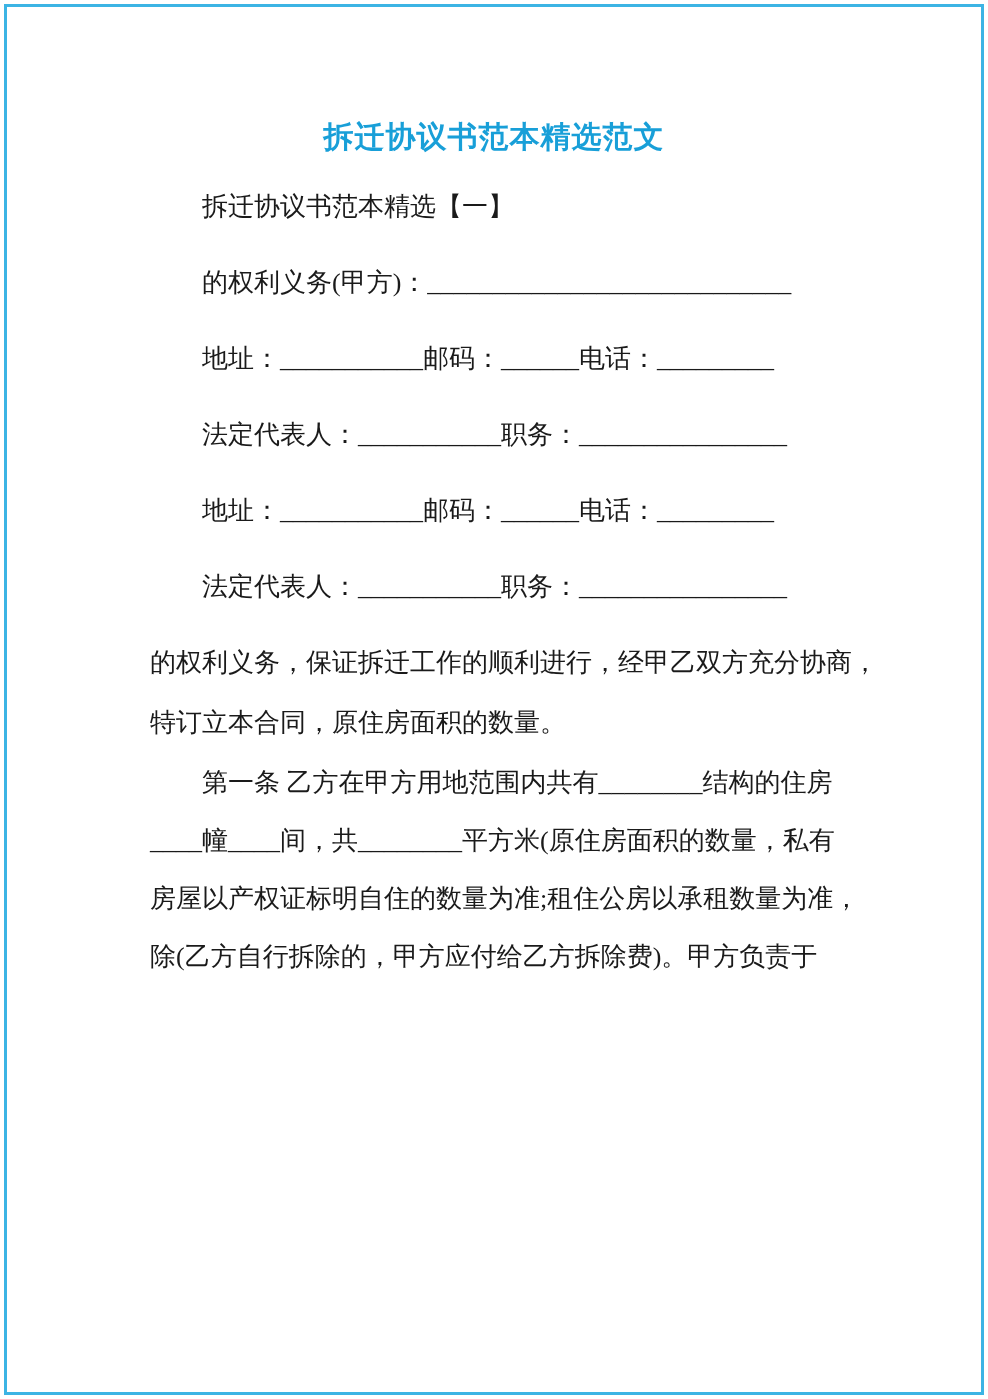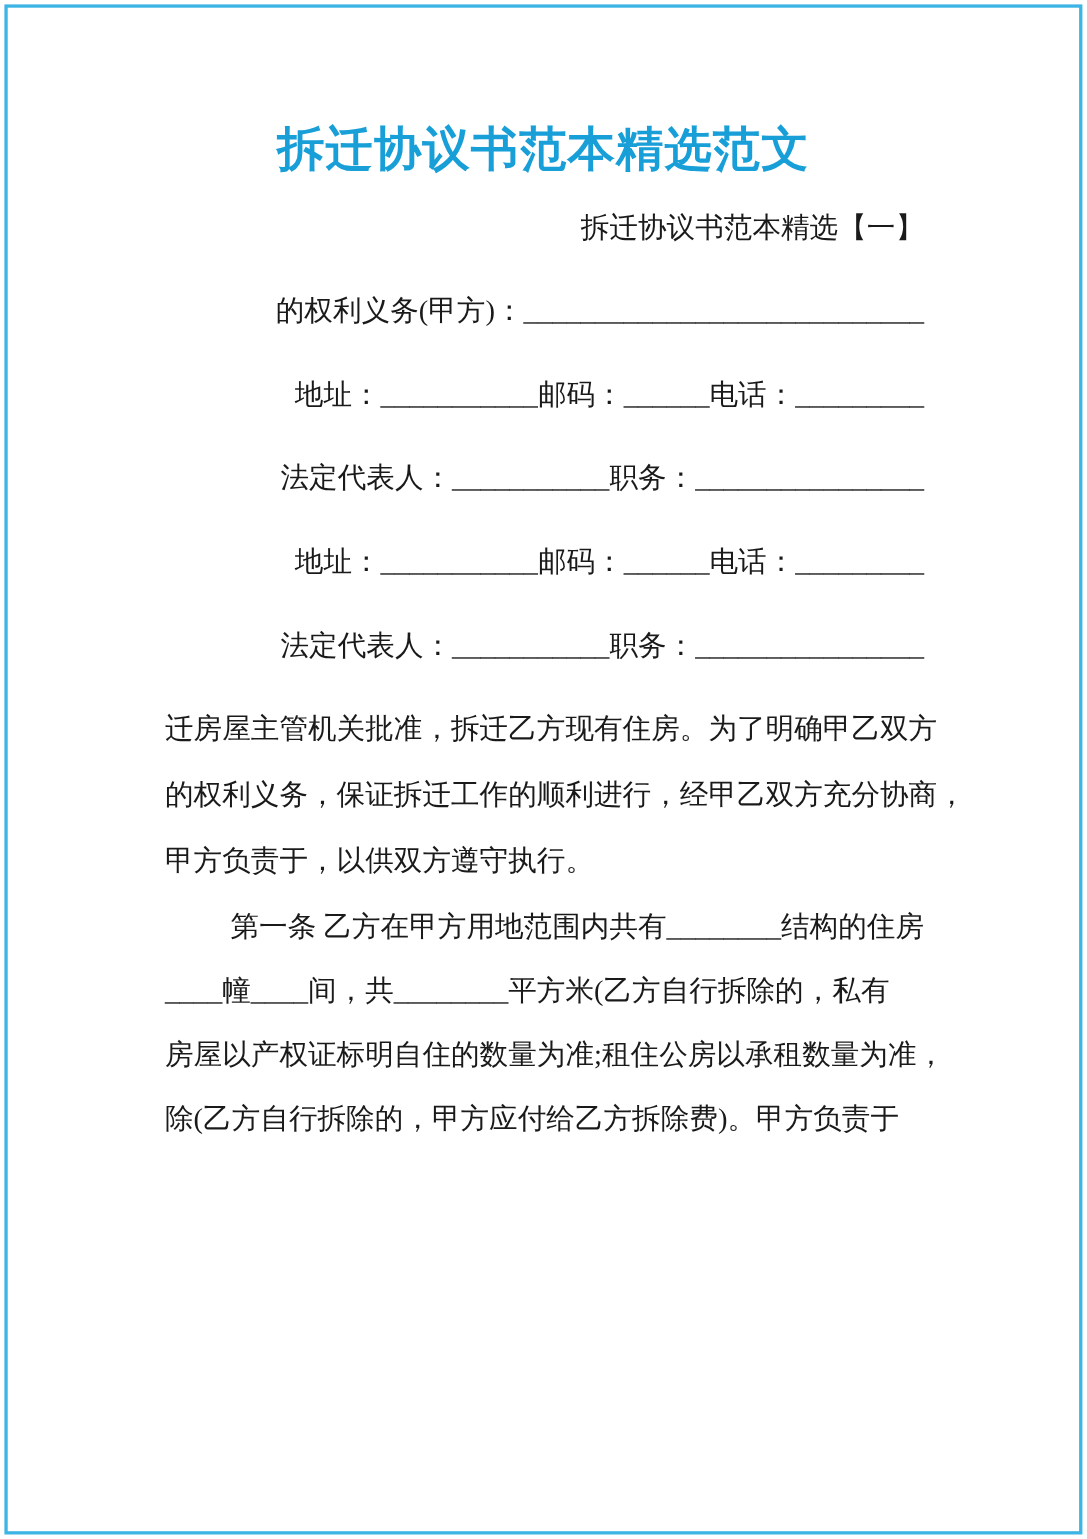--- a/index.html
+++ b/index.html
@@ -17,38 +17,37 @@
   }
   .page-border {
     position: absolute;
     inset: 4px;
     border: 3px solid #3cb4e4;
     pointer-events: none;
   }
   .title {
     margin: 112px 0 0 0;
     text-align: center;
-    font-size: 43px;
+    font-size: 30px;
     line-height: 50px;
     font-weight: bold;
     color: #189fd8;
     letter-spacing: 1px;
   }
   .content {
     padding: 0 148px 0 150px;
   }
   .line {
     font-size: 26px;
     line-height: 32px;
     margin: 0 0 44px 0;
     white-space: nowrap;
   }
   .indent {
     text-indent: 2em;
-    text-align: right;
   }
   .subtitle {
     margin-top: 29px;
   }
   .para {
     margin-bottom: 28px;
   }
   .para2 {
     margin-bottom: 26px;
   }
@@ -65,22 +64,21 @@
 <div class="content">
 
   <p class="line indent subtitle">拆迁协议书范本精选【一】</p>
 
   <p class="line indent">的权利义务(甲方)：____________________________</p>
   <p class="line indent">地址：___________邮码：______电话：_________</p>
   <p class="line indent">法定代表人：___________职务：________________</p>
   <p class="line indent">地址：___________邮码：______电话：_________</p>
   <p class="line indent">法定代表人：___________职务：________________</p>
 
-  <p class="line para">迁房屋主管机关批准，拆迁乙方现有住房。为了明确甲乙双方</p>
   <p class="line para">的权利义务，保证拆迁工作的顺利进行，经甲乙双方充分协商，</p>
-  <p class="line para">甲方负责于，以供双方遵守执行。</p>
+  <p class="line para">特订立本合同，原住房面积的数量。</p>
 
   <p class="line indent para2 para2-first">第一条 乙方在甲方用地范围内共有________结构的住房</p>
-  <p class="line para2">____幢____间，共________平方米(乙方自行拆除的，私有</p>
+  <p class="line para2">____幢____间，共________平方米(原住房面积的数量，私有</p>
   <p class="line para2">房屋以产权证标明自住的数量为准;租住公房以承租数量为准，</p>
   <p class="line para2">除(乙方自行拆除的，甲方应付给乙方拆除费)。甲方负责于</p>
 
 </div>
 
 </body></html>

